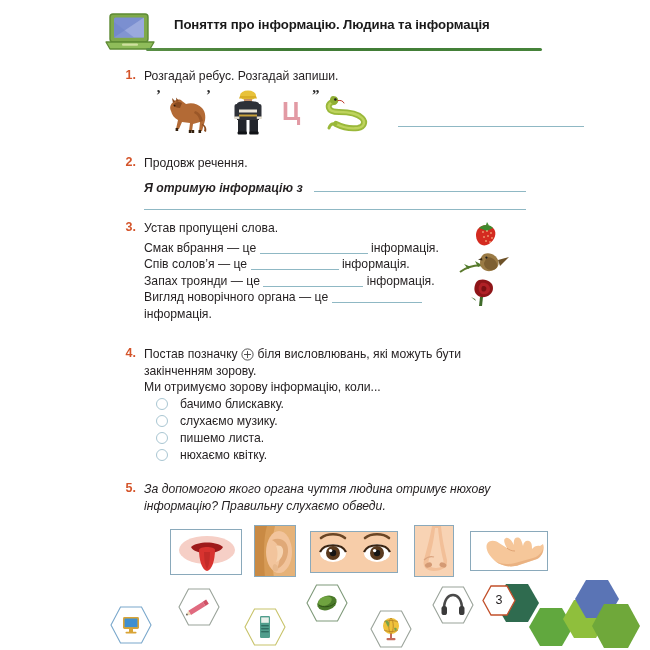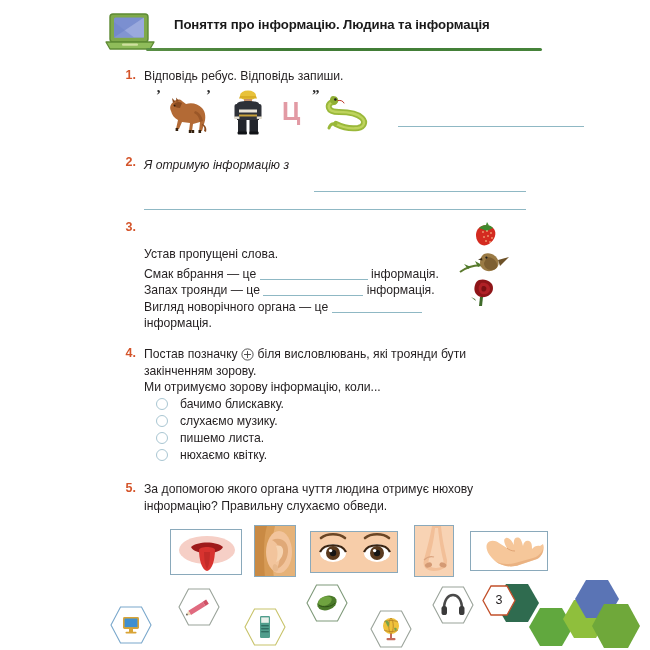--- a/index.html
+++ b/index.html
@@ -229,21 +229,21 @@
     </div>
 
     <div class="header-title">Поняття про інформацію. Людина та інформація</div>
 
     <div class="header-rule"></div>
   </div>
 
   <div class="task" style="left:118px; top:68px; width:420px; height:72px;">
     <div class="tnum">1.</div>
     <div class="tbody" style="width:394px;">
-      <div class="ttext nowrap">Відповідь ребус. Відповідь запиши.</div>
+      <div class="ttext nowrap">Розгадай ребус. Розгадай запиши.</div>
     </div>
 
     <div class="rebus">
       <div class="apos" style="left:12px; top:0px;">’</div>
       <div class="apos" style="left:62px; top:0px;">’</div>
       <div class="apos" style="left:168px; top:0px;">”</div>
 
       <div class="horse">
         <svg viewBox="0 0 50 40" width="50" height="40">
           <path d="M9 16 C7 12 9 8 12 7 C14 4 18 4 20 6 L24 9 C30 7 36 9 40 13 C44 17 44 24 42 29 L40 36 L37 36 L38 27 L31 29 L30 36 L27 36 L28 28 L20 27 L17 34 L14 34 L16 25 C12 23 10 20 9 16 Z" fill="#b36a35"></path>
@@ -292,37 +292,43 @@
         </svg>
       </div>
     </div>
 
     <div class="ruleline" style="left:280px; top:58px; width:186px;"></div>
   </div>
 
   <div class="task" style="left:118px; top:155px; width:420px; height:56px;">
     <div class="tnum">2.</div>
     <div class="tbody" style="width:394px;">
-      <div class="ttext italic nowrap" style="margin-top:2px;">Я отримую інформацію з</div>
+      <div class="ttext nowrap">Продовж речення.</div>
+      <div class="ttext italic nowrap" style="margin-top:8px;font-weight:bold;">Я отримую інформацію з</div>
     </div>
     <div class="ruleline" style="left:196px; top:36px; width:212px;"></div>
     <div class="ruleline" style="left:26px; top:54px; width:382px;"></div>
   </div>
 
   <div class="task" style="left:118px; top:220px; width:430px; height:112px;">
     <div class="tnum">3.</div>
-    <div class="tbody" style="width:340px;margin-top:26px;">
+    <div class="tbody" style="width:340px;">
       <div class="ttext nowrap">Устав пропущені слова.</div>
 
       <div class="ttext nowrap" style="margin-top:3px;">
         <span>Смак вбрання — це</span>
         <span class="blank" style="width:108px;"></span>
         <span>інформація.</span>
       </div>
 
+      <div class="ttext nowrap">
+        <span>Спів солов’я — це</span>
+        <span class="blank" style="width:88px;"></span>
+        <span>інформація.</span>
+      </div>
 
       <div class="ttext nowrap">
         <span>Запах троянди — це</span>
         <span class="blank" style="width:100px;"></span>
         <span>інформація.</span>
       </div>
 
       <div class="ttext nowrap">
         <span>Вигляд новорічного органа — це</span>
         <span class="blank" style="width:90px;"></span>
@@ -377,21 +383,21 @@
     <div class="tnum">4.</div>
     <div class="tbody" style="width:394px;">
       <div class="ttext nowrap">
         <span>Постав позначку</span>
         <span class="plus-circle">
           <svg viewBox="0 0 13 13" width="13" height="13">
             <circle cx="6.5" cy="6.5" r="5.6" fill="none" stroke="#3f3f3f" stroke-width="0.9"></circle>
             <path d="M6.5 3 V10 M3 6.5 H10" stroke="#3f3f3f" stroke-width="0.9"></path>
           </svg>
         </span>
-        <span>біля висловлювань, які троянди бути</span>
+        <span>біля висловлювань, які можуть бути</span>
       </div>
       <div class="ttext nowrap">закінченням зорову.</div>
       <div class="ttext nowrap">Ми отримуємо зорову інформацію, коли...</div>
 
       <div class="opt">
         <span class="opt-circle"></span>
         <span class="opt-label">бачимо блискавку.</span>
       </div>
       <div class="opt">
         <span class="opt-circle"></span>
@@ -403,21 +409,21 @@
       </div>
       <div class="opt">
         <span class="opt-circle"></span>
         <span class="opt-label">нюхаємо квітку.</span>
       </div>
     </div>
   </div>
 
   <div class="task" style="left:118px; top:481px; width:430px; height:96px;">
     <div class="tnum">5.</div>
-    <div class="tbody" style="width:400px;">
+    <div class="tbody" style="width:400px;font-style:italic;">
       <div class="ttext nowrap">За допомогою якого органа чуття людина отримує нюхову</div>
       <div class="ttext nowrap">інформацію? Правильну слухаємо обведи.</div>
     </div>
 
     <div class="senses">
 
       <div class="sense-card" style="left:0px; top:4px; width:72px; height:46px;">
         <svg viewBox="0 0 72 46" width="72" height="46">
           <rect width="72" height="46" fill="#fff"></rect>
           <ellipse cx="36" cy="20" rx="28" ry="14" fill="#f6cfc6"></ellipse>

